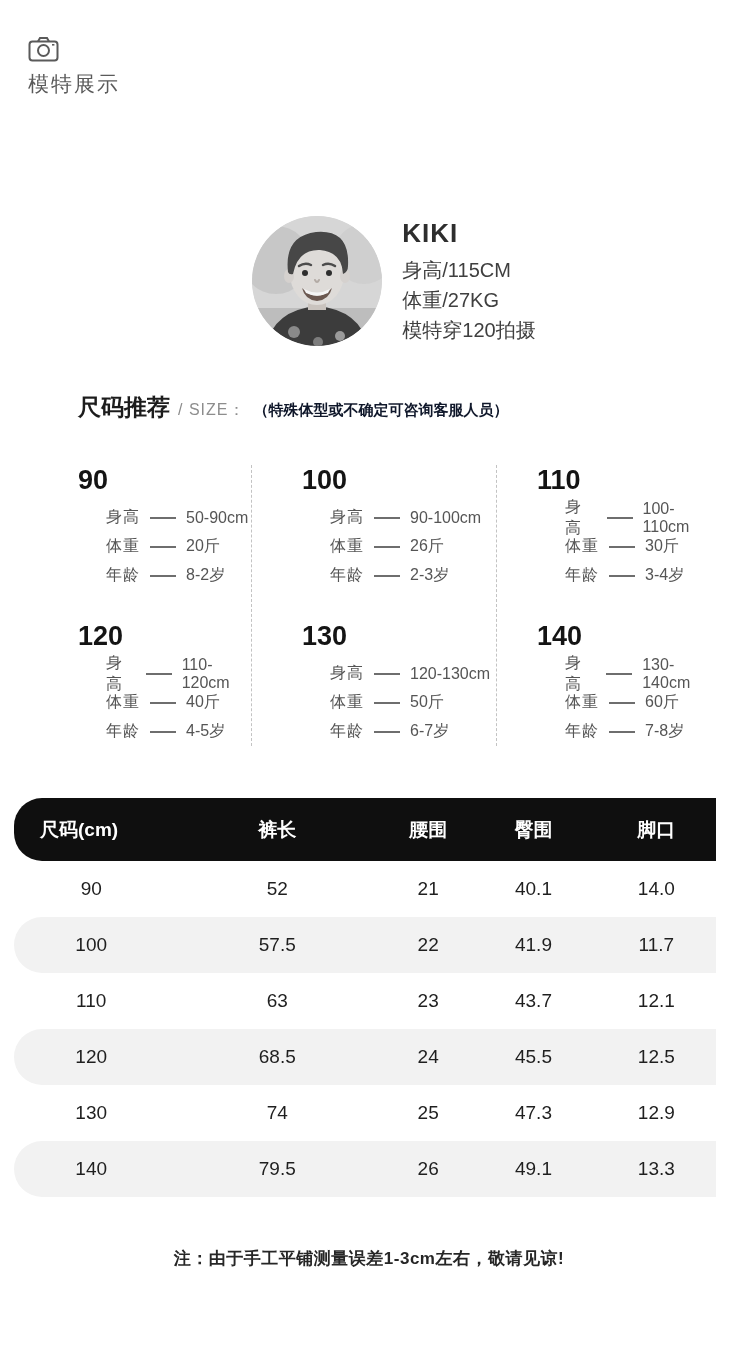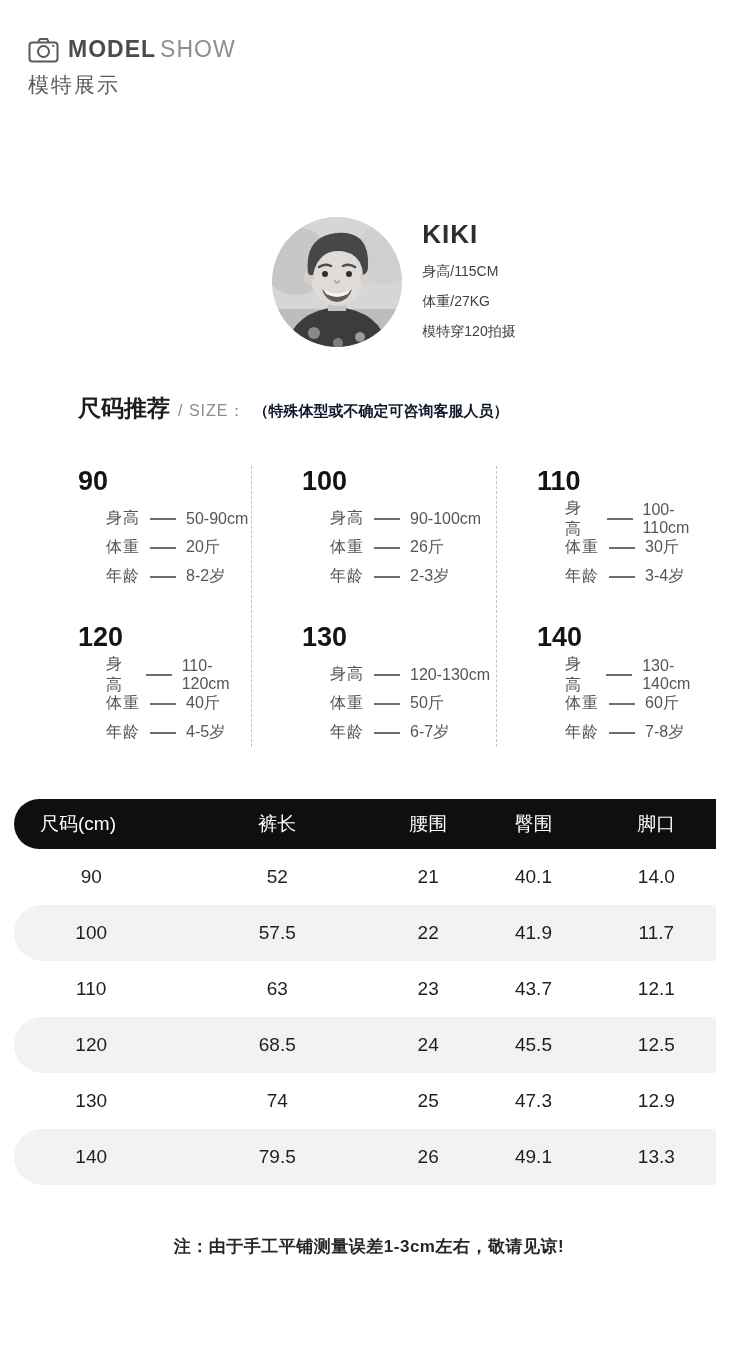--- a/index.html
+++ b/index.html
@@ -13,21 +13,21 @@
   .ms-title-row svg { display:block; }
   .ms-en { font-size:23px; letter-spacing:1px; }
   .ms-en-bold { font-weight:700; color:#4c4c4c; margin-right:4px; }
   .ms-en-light { font-weight:400; color:#8f8f8f; }
   .ms-cn { margin-top:8px; font-size:21px; color:#5a5a5a; letter-spacing:2px; }
 
   
   .model { margin-top:118px; display:flex; justify-content:center; padding-left:58px; gap:20px; align-items:center; }
   .photo { width:130px; height:130px; border-radius:50%; overflow:hidden; flex:0 0 130px; background:#d9d9d9; }
   .model-info .name { font-size:26px; font-weight:700; color:#2e2e2e; margin-bottom:6px; letter-spacing:1px; }
-  .model-info .mline { font-size:14px; color:#3f3f3f; line-height:30px; }
+  .model-info .mline { font-size:20px; color:#3f3f3f; line-height:30px; }
 
   
   .reco { margin:46px 0 0 78px; display:flex; align-items:baseline; white-space:nowrap; }
   .reco-cn { font-size:23px; font-weight:700; color:#1c1c1c; }
   .reco-en { font-size:16px; color:#8d8d8d; margin-left:8px; letter-spacing:1px; }
   .reco-note { font-size:15px; color:#0f172a; margin-left:8px;font-weight:bold; }
 
   
   .size-grid { margin:42px 14px 0 60px; display:flex; }
   .sg-col { display:flex; flex-direction:column; }
@@ -36,22 +36,22 @@
   .sg-col-3 { flex:1; padding-left:40px; }
   .card { margin-bottom:31px; }
   .sg-col .card:last-child { margin-bottom:0; }
   .card-num { font-size:27px; font-weight:700; color:#141414; margin-bottom:7px; }
   .cline { display:flex; align-items:center; height:29px; font-size:16px; color:#555;margin-left:28px; }
   .cline .lbl { width:36px; letter-spacing:1px; }
   .cline .dash { width:26px; height:2px; background:#6e6e6e; margin:0 10px 0 8px; flex:0 0 26px; }
 
   
   .size-table { margin:52px 14px 0; }
-  .t-head { height:50px; background:#0f0f0f; border-radius:28px 0 0 28px; color:#fff;
-            display:flex; align-items:center; font-size:19px; font-weight:400; }
+  .t-head { height:63px; background:#0f0f0f; border-radius:28px 0 0 28px; color:#fff;
+            display:flex; align-items:center; font-size:19px; font-weight:700; }
   .t-row { height:56px; display:flex; align-items:center; font-size:19px; color:#1f1f1f; }
   .t-row.stripe { background:#f2f2f2; border-radius:28px 0 0 28px; }
   .c1 { width:22%; text-align:center; }
   .c2 { width:31%; text-align:center; }
   .c3 { width:12%; text-align:center; }
   .c4 { width:18%; text-align:center; }
   .c5 { width:17%; text-align:center; }
   .t-head .c1 { text-align:left; padding-left:26px; }
 
   
@@ -64,23 +64,20 @@
 
   <section class="ms-head">
     <div class="ms-title-row">
       <span>
         <svg width="31" height="26" viewBox="0 0 31 26" fill="none" stroke="#5a5a5a" stroke-width="2">
           <rect x="1.5" y="5.5" width="28" height="19" rx="3"></rect>
           <path d="M10 5.5 L12 2 H19 L21 5.5"></path>
           <circle cx="15.5" cy="14.5" r="5.5"></circle>
           <rect x="24" y="8" width="2.4" height="1.6" fill="#5a5a5a" stroke="none"></rect>
         </svg>
-      </span>
-      <span class="ms-en">
-        <span class="ms-en-bold">MODEL</span><span class="ms-en-light">SHOW</span>
       </span>
     </div>
     <div class="ms-cn">模特展示</div>
   </section>
 
   <section class="model">
     <div class="photo">
       <svg width="130" height="130" viewBox="0 0 130 130">
         <defs>
             <clipPath id="pc">

